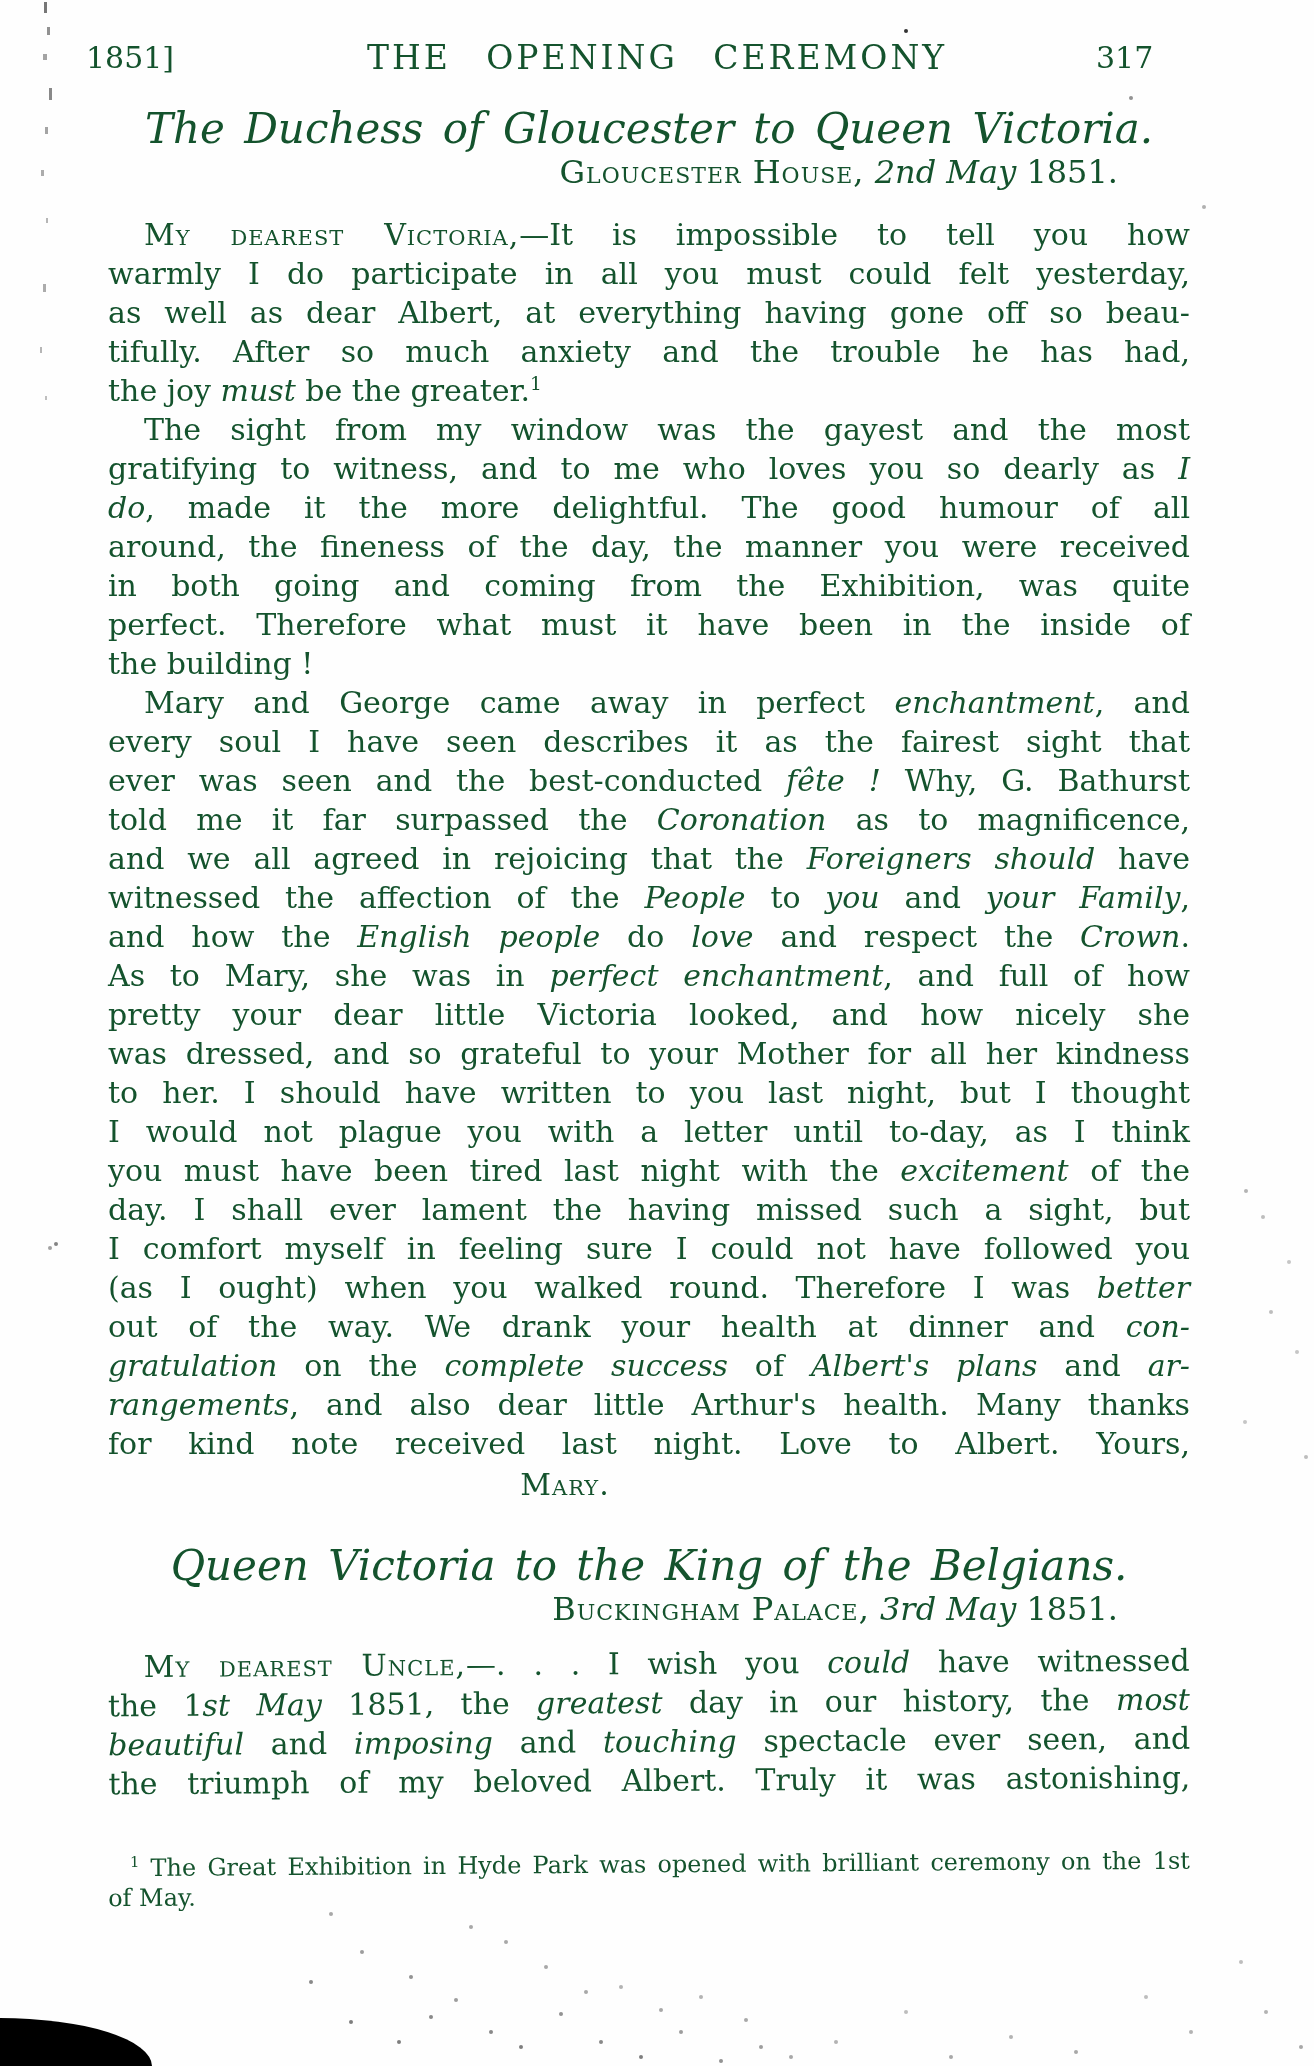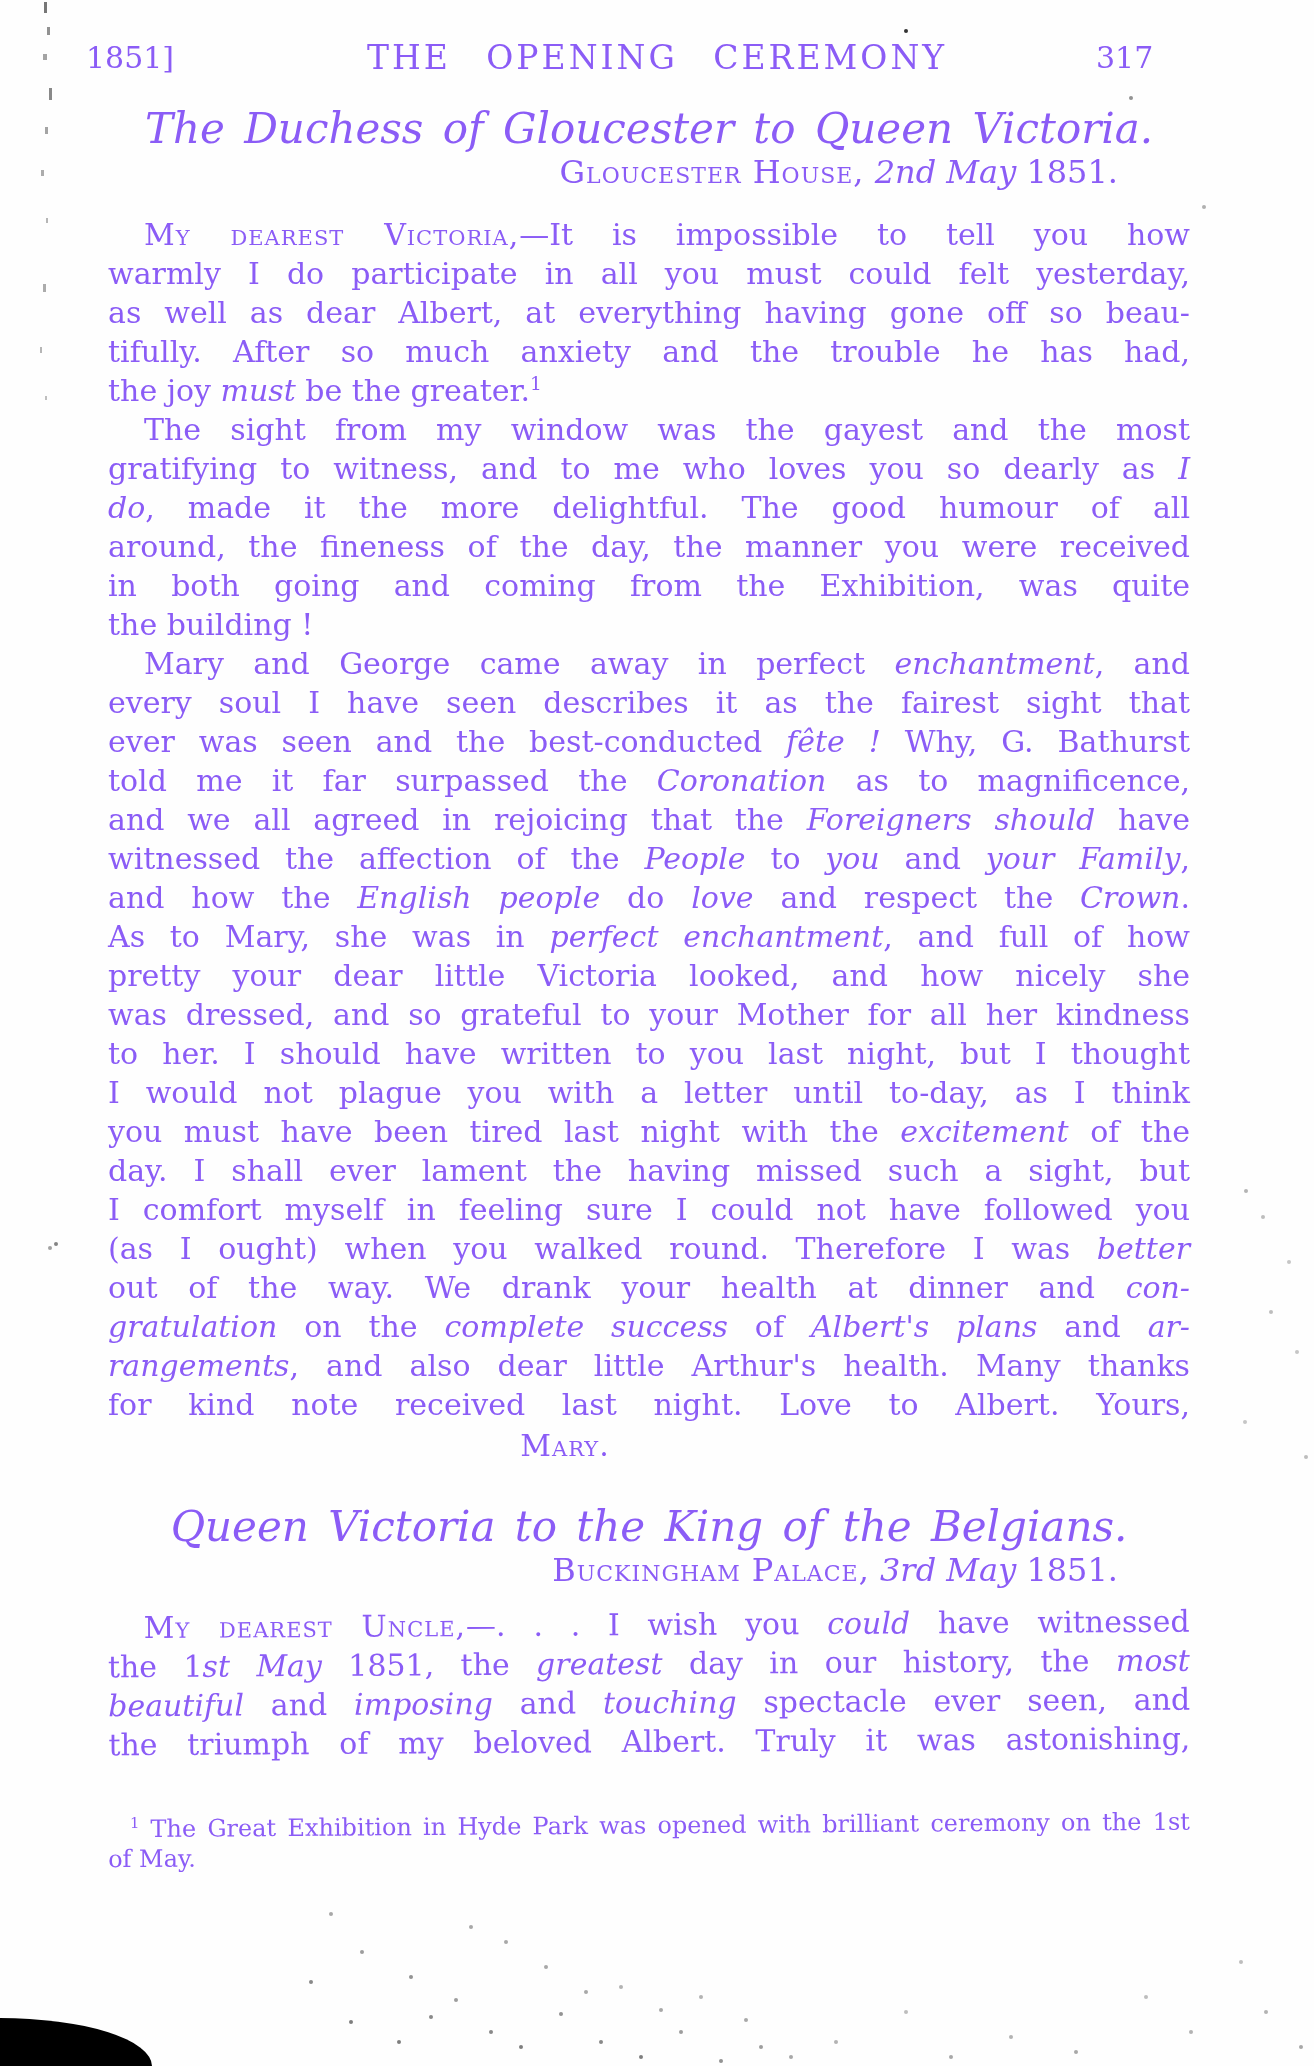--- a/index.html
+++ b/index.html
@@ -1,21 +1,21 @@
 <!DOCTYPE html>
 <html><head>
 <meta charset="utf-8">
 <style>
   html,body{margin:0;padding:0;background:#e8e8e8;}
   .page{
     position:relative;
     width:1314px;height:2066px;
     margin:0 auto;
     background:#fefefe;
-    color:#8b5cf6;
+    color:#14532d;
     font-family:"DejaVu Serif","Liberation Serif",serif;
     overflow:hidden;
   }
   
   .running-header{position:relative;height:76px;padding-top:0;}
   .running-header .hdr-year{position:absolute;left:86px;top:40px;font-size:30px;}
   .running-header .hdr-title{
     position:absolute;left:50%;top:38px;transform:translateX(-50%);
     font-size:33px;letter-spacing:3px;word-spacing:22px;white-space:nowrap;
   }
@@ -125,20 +125,21 @@
             <div class="line"><span class="seg-r">as well as dear Albert, at everything having gone off so beau-</span></div>
             <div class="line"><span class="seg-r">tifully. After so much anxiety and the trouble he has had,</span></div>
             <div class="line last"><span class="seg-r">the joy </span><span class="seg-i">must</span><span class="seg-r"> be the greater.</span><span class="seg-sup">1</span></div>
           </div>
           <div class="paragraph">
             <div class="line first"><span class="seg-r">The sight from my window was the gayest and the most</span></div>
             <div class="line"><span class="seg-r">gratifying to witness, and to me who loves you so dearly as </span><span class="seg-i">I</span></div>
             <div class="line"><span class="seg-i">do</span><span class="seg-r">, made it the more delightful. The good humour of all</span></div>
             <div class="line"><span class="seg-r">around, the fineness of the day, the manner you were received</span></div>
             <div class="line"><span class="seg-r">in both going and coming from the Exhibition, was quite</span></div>
+            <div class="line"><span class="seg-r">perfect. Therefore what must it have been in the inside of</span></div>
             <div class="line last"><span class="seg-r">the building !</span></div>
           </div>
           <div class="paragraph">
             <div class="line first"><span class="seg-r">Mary and George came away in perfect </span><span class="seg-i">enchantment</span><span class="seg-r">, and</span></div>
             <div class="line"><span class="seg-r">every soul I have seen describes it as the fairest sight that</span></div>
             <div class="line"><span class="seg-r">ever was seen and the best-conducted </span><span class="seg-i">fête !</span><span class="seg-r"> Why, G. Bathurst</span></div>
             <div class="line"><span class="seg-r">told me it far surpassed the </span><span class="seg-i">Coronation</span><span class="seg-r"> as to magnificence,</span></div>
             <div class="line"><span class="seg-r">and we all agreed in rejoicing that the </span><span class="seg-i">Foreigners should</span><span class="seg-r"> have</span></div>
             <div class="line"><span class="seg-r">witnessed the affection of the </span><span class="seg-i">People</span><span class="seg-r"> to </span><span class="seg-i">you</span><span class="seg-r"> and </span><span class="seg-i">your Family</span><span class="seg-r">,</span></div>
             <div class="line"><span class="seg-r">and how the </span><span class="seg-i">English people</span><span class="seg-r"> do </span><span class="seg-i">love</span><span class="seg-r"> and respect the </span><span class="seg-i">Crown</span><span class="seg-r">.</span></div>

